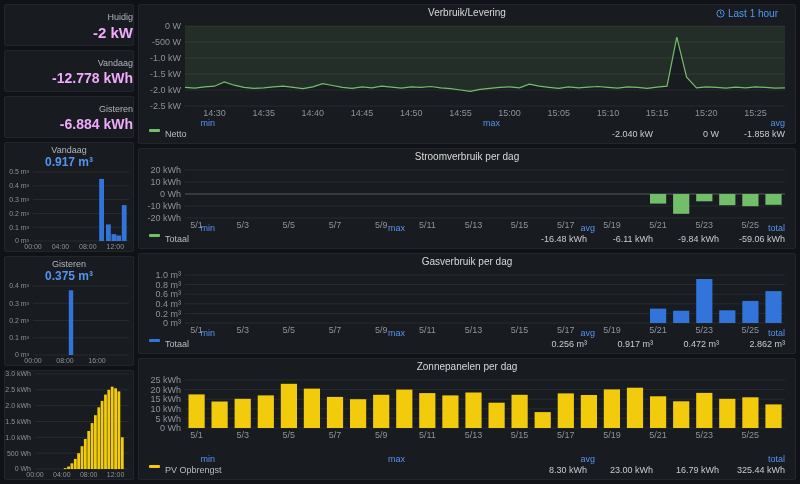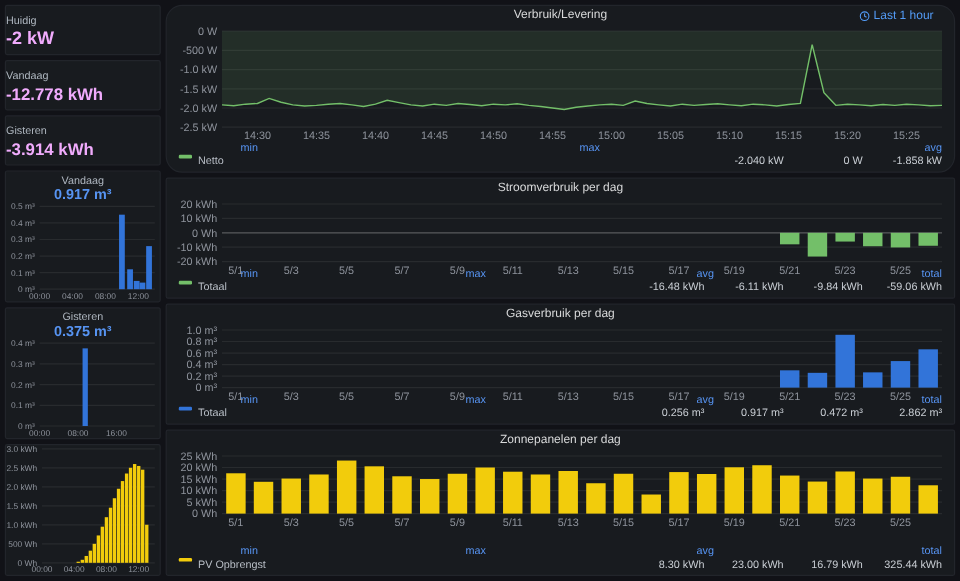--- a/index.html
+++ b/index.html
@@ -16,25 +16,25 @@
     background: #181b1f;
     border: 1px solid #22252b;
     border-radius: 2px;
     position: relative;
     display: flex;
     flex-direction: column;
     overflow: hidden;
   }
   .h42 { height: 42px; flex: none; }
   .h110 { height: 110px; flex: none; }
-  .h140 { height: 140px; flex: none; border-radius: 14px; }
+  .h140 { height: 140px; flex: none; }
   .h108 { height: 101px; flex: none; }
   .grow { flex: 1; min-height: 0; }
 
-  .stat { align-items: flex-start; justify-content: center; gap: 2px; }
+  .stat { align-items: flex-end; justify-content: center; gap: 2px; }
   .stat-title { font-size: 9px; color: #aeb6bf; text-align: center; flex: none; padding-top: 2px; }
   .stat-value { font-weight: bold; font-size: 15px; text-align: center; flex: none; }
   .green { color: #f0abfc; }
   .blue  { color: #5794f2; }
   .ministat .stat-value { font-size: 12px; }
 
   .chartbox { flex: 1; min-height: 0; position: relative; }
   .chartbox svg { position: absolute; left: 0; top: 0; display: block; }
 
   .p-header { height: 15px; flex: none; display: flex; align-items: center; justify-content: center; position: relative; }
@@ -63,21 +63,21 @@
       <div class="stat-value green">-2 kW</div>
     </div>
 
     <div class="panel stat h42">
       <div class="stat-title">Vandaag</div>
       <div class="stat-value green" style="font-size:14px">-12.778 kWh</div>
     </div>
 
     <div class="panel stat h42">
       <div class="stat-title">Gisteren</div>
-      <div class="stat-value green" style="font-size:14px">-3.914 kWh</div>
+      <div class="stat-value green" style="font-size:14px">-6.884 kWh</div>
     </div>
 
     <div class="panel ministat h110">
       <div class="stat-title">Vandaag</div>
       <div class="stat-value blue">0.917 m³</div>
       <div class="chartbox">
         <svg width="128" height="82">
             <line x1="28" x2="124" y1="3" y2="3" stroke="rgba(255,255,255,0.07)" stroke-width="1"></line>
             <text x="24" y="5.449999999999999" text-anchor="end" fill="#8e939c" font-size="7">0.5 m³</text>
             <line x1="28" x2="124" y1="16.799999999999997" y2="16.799999999999997" stroke="rgba(255,255,255,0.07)" stroke-width="1"></line>

